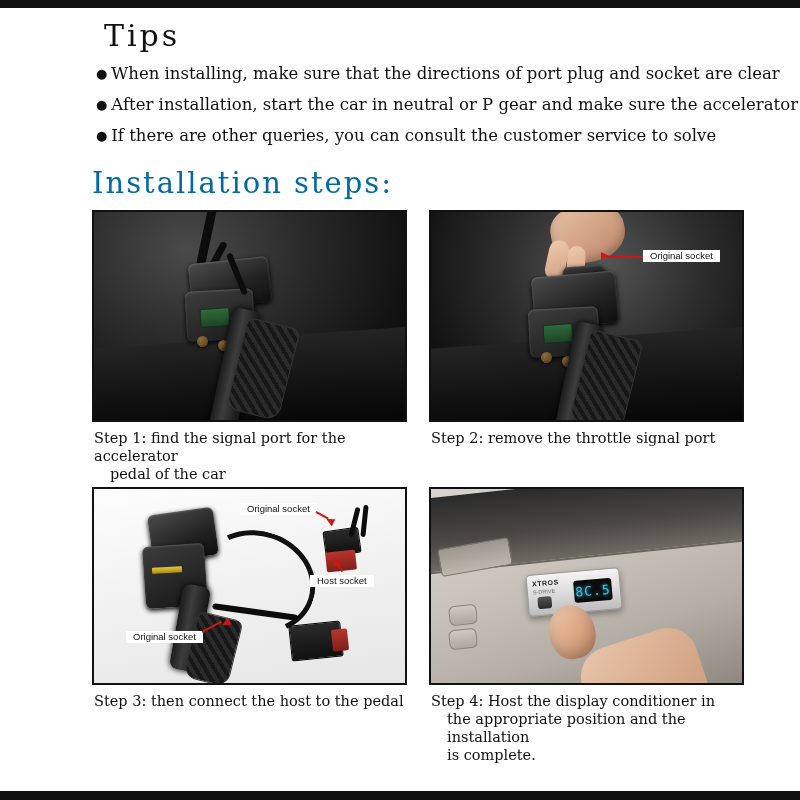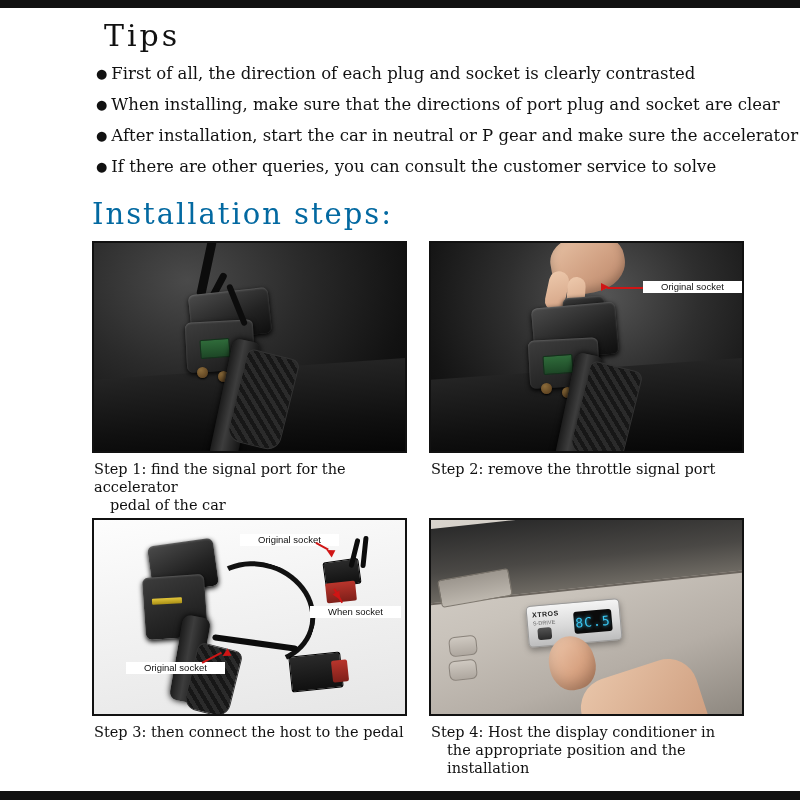--- a/index.html
+++ b/index.html
@@ -194,21 +194,21 @@
   .arrow-head.left {
     border-right: none;
     border-left: 8px solid #d01515;
   }
   .label-txt {
     position: absolute;
     font-family: "Liberation Sans", sans-serif;
     font-size: 9.5px;
     color: #111;
     background: #fff;
-    padding: 0 18px;
+    padding: 0 7px;
     white-space: nowrap;
     line-height: 12px;
   }
 
   
   .bg-white3 {
     position: absolute; inset: 0;
     background: linear-gradient(170deg,#fdfdfd 0%,#f2f2f2 45%,#e6e6e6 100%);
   }
   .harness-box {
@@ -320,23 +320,20 @@
 <div class="page">
 
   <div class="top-bar"></div>
   <div class="bottom-bar"></div>
 
   <div class="content">
 
     <h1 class="tips-title">Tips</h1>
 
     <ul class="tips-list">
-      <li>
-        <span class="bullet">●</span><span>First of all, the direction of each plug and socket is clearly contrasted</span>
-      </li>
       <li>
         <span class="bullet">●</span><span>When installing, make sure that the directions of port plug and socket are clear</span>
       </li>
       <li>
         <span class="bullet">●</span><span>After installation, start the car in neutral or P gear and make sure the accelerator is effective</span>
       </li>
       <li>
         <span class="bullet">●</span><span>If there are other queries, you can consult the customer service to solve</span>
       </li>
     </ul>
@@ -425,21 +422,21 @@
 
             <div class="harness-box" style="left:230px;top:40px;width:34px;height:24px;transform:rotate(-8deg);"></div>
             <div class="harness-red" style="left:232px;top:62px;width:30px;height:20px;transform:rotate(-6deg);"></div>
             <div class="wire" style="left:258px;top:18px;width:5px;height:30px;transform:rotate(14deg);"></div>
             <div class="wire" style="left:268px;top:16px;width:5px;height:32px;transform:rotate(6deg);"></div>
 
             <div class="label-txt" style="left:146px;top:14px;">Original socket</div>
             <div class="arrow-line" style="left:222px;top:22px;width:14px;transform:rotate(28deg);"></div>
             <div class="arrow-head" style="left:232px;top:28px;transform:rotate(28deg);"></div>
 
-            <div class="label-txt" style="left:216px;top:86px;">When socket</div>
+            <div class="label-txt" style="left:216px;top:86px;">Host socket</div>
             <div class="arrow-line" style="left:248px;top:82px;width:16px;transform:rotate(-120deg);"></div>
             <div class="arrow-head" style="left:240px;top:72px;transform:rotate(-120deg);"></div>
 
             <div class="label-txt" style="left:32px;top:142px;">Original socket</div>
             <div class="arrow-line" style="left:108px;top:142px;width:22px;transform:rotate(-28deg);"></div>
             <div class="arrow-head" style="left:128px;top:130px;transform:rotate(-28deg);"></div>
           </div>
           <div class="caption">
             <span>Step 3: then connect the host to the pedal</span>
           </div>
@@ -461,20 +458,21 @@
                 <span class="device-digits">8C.5</span>
               </div>
             </div>
 
             <div class="arm" style="left:150px;top:148px;width:120px;height:70px;transform:rotate(-18deg);"></div>
             <div class="thumb" style="left:118px;top:116px;width:46px;height:54px;transform:rotate(-14deg);"></div>
           </div>
           <div class="caption">
             <span>Step 4: Host the display conditioner in</span>
             <span class="cont">the appropriate position and the installation</span>
+            <span class="cont">is complete.</span>
           </div>
         </div>
 
       </div>
 
     </div>
   </div>
 </div>
 
 </body></html>

